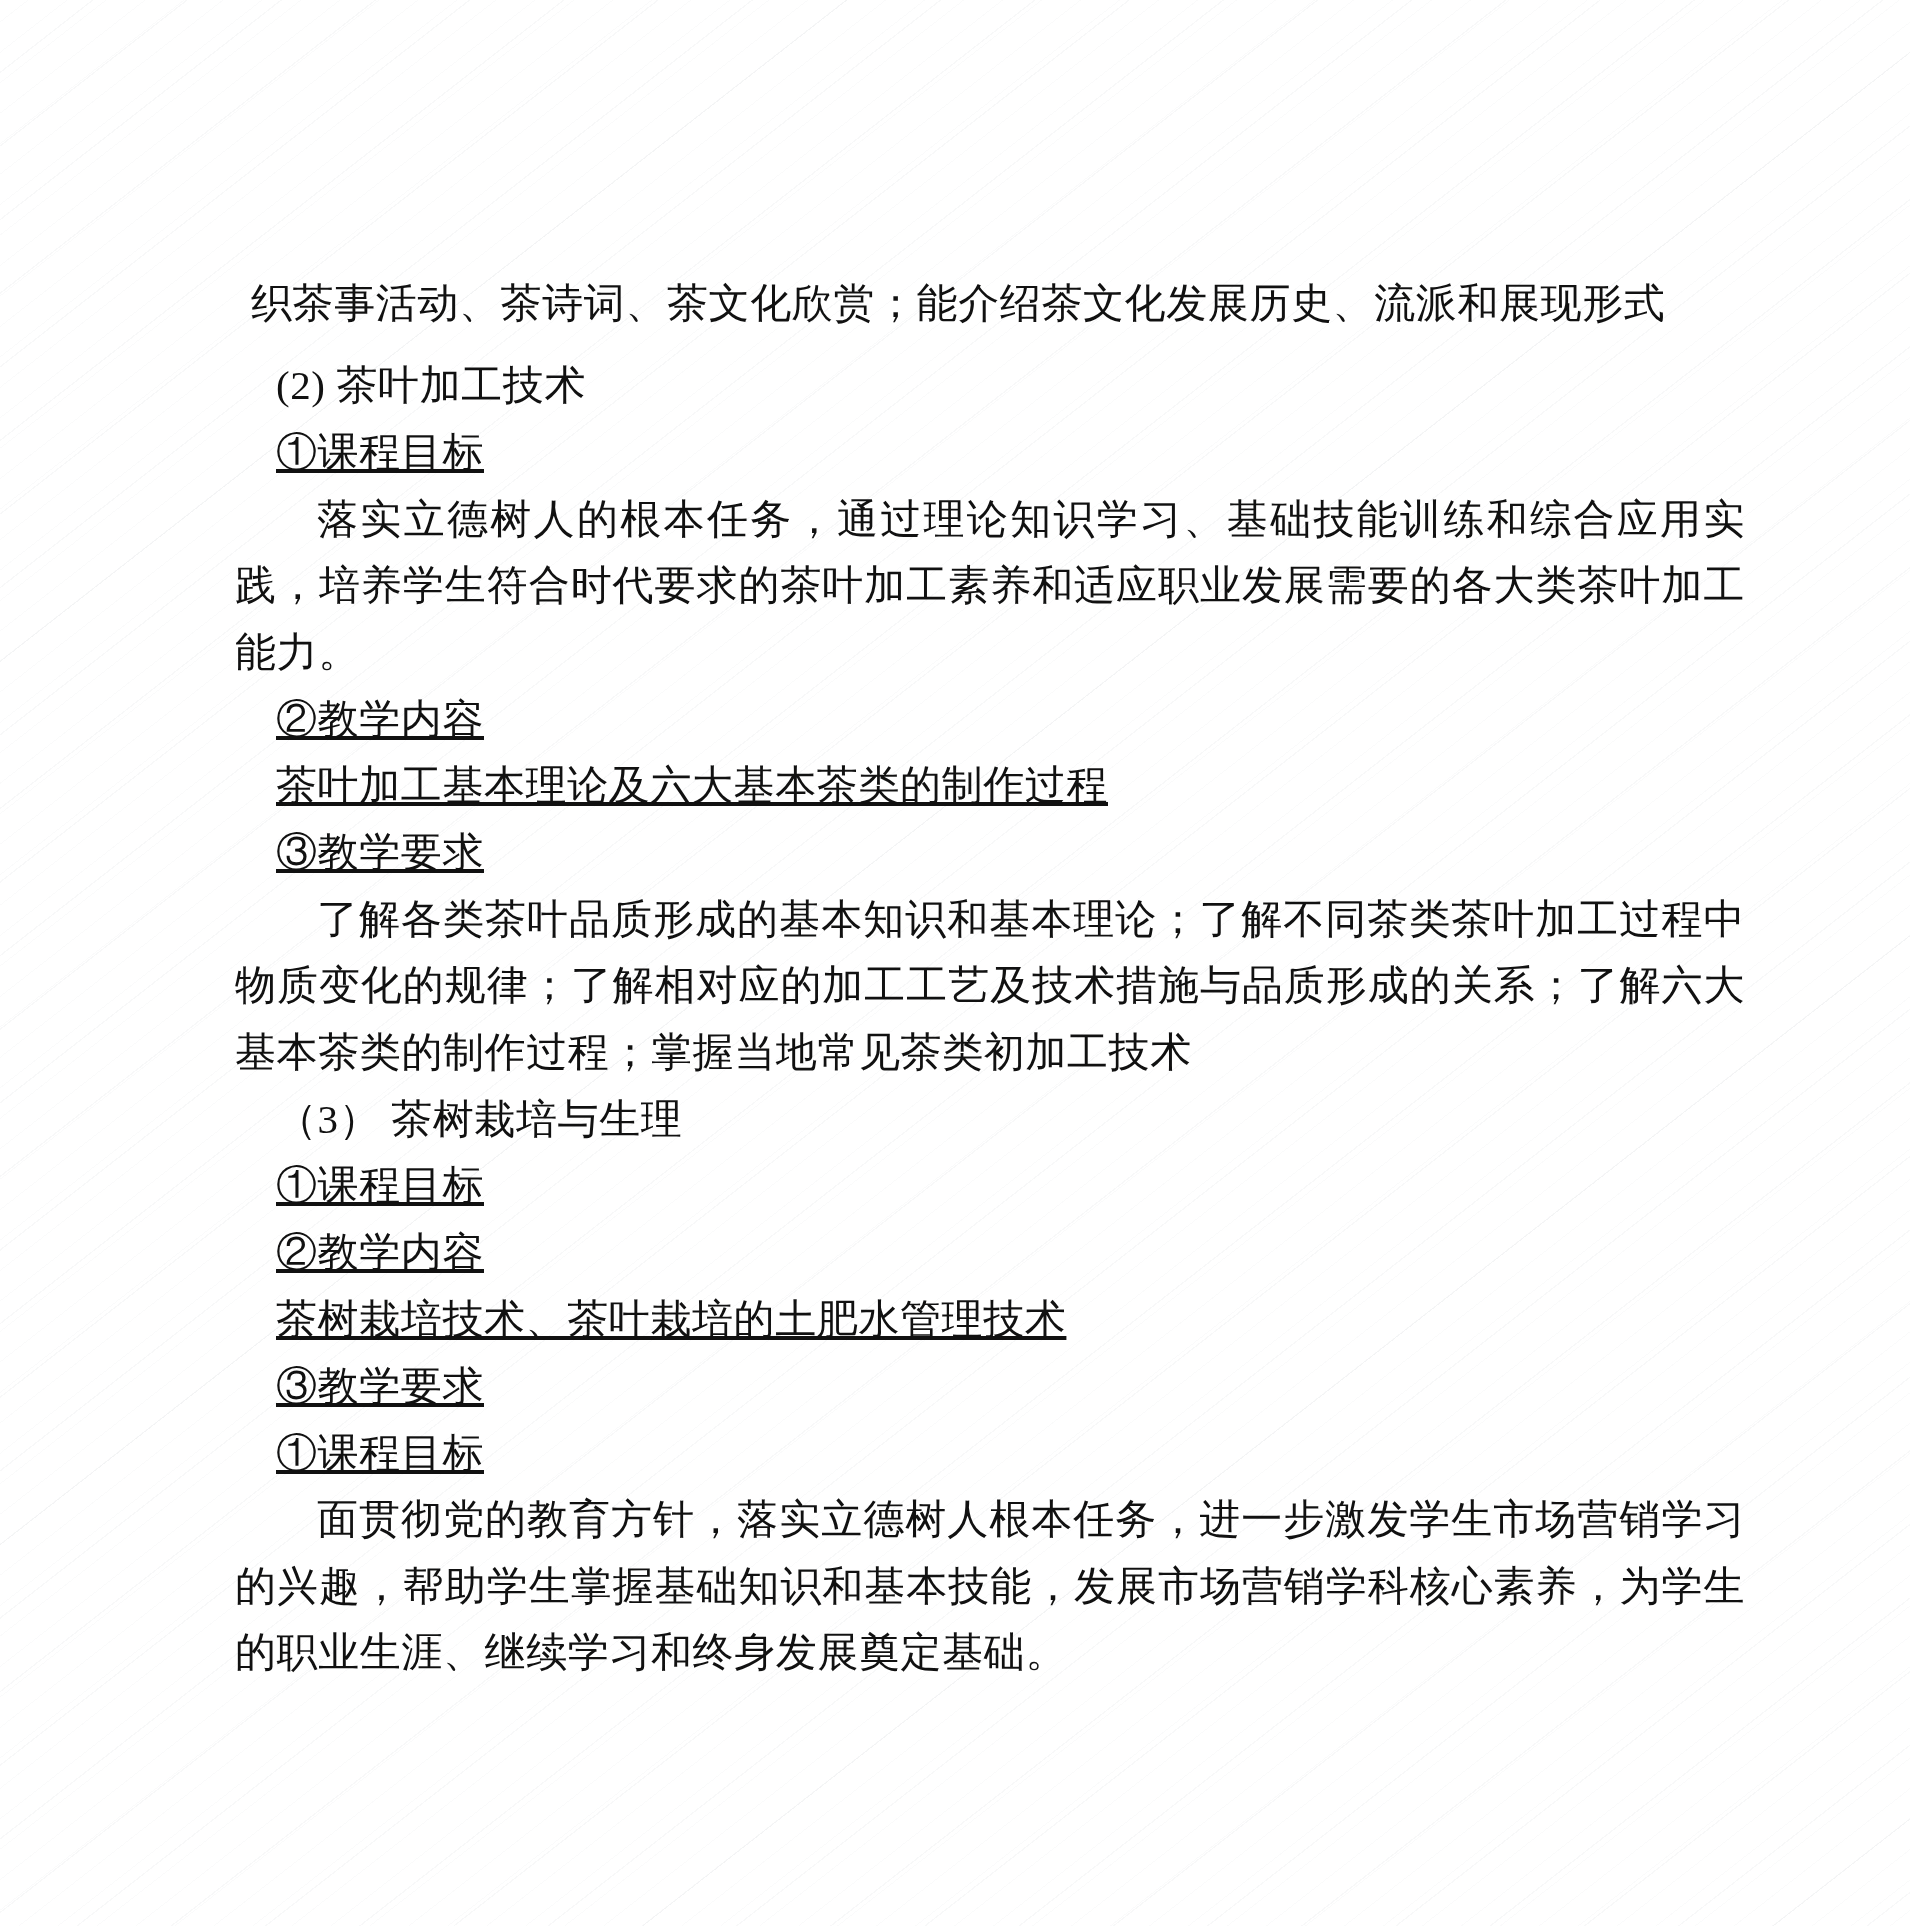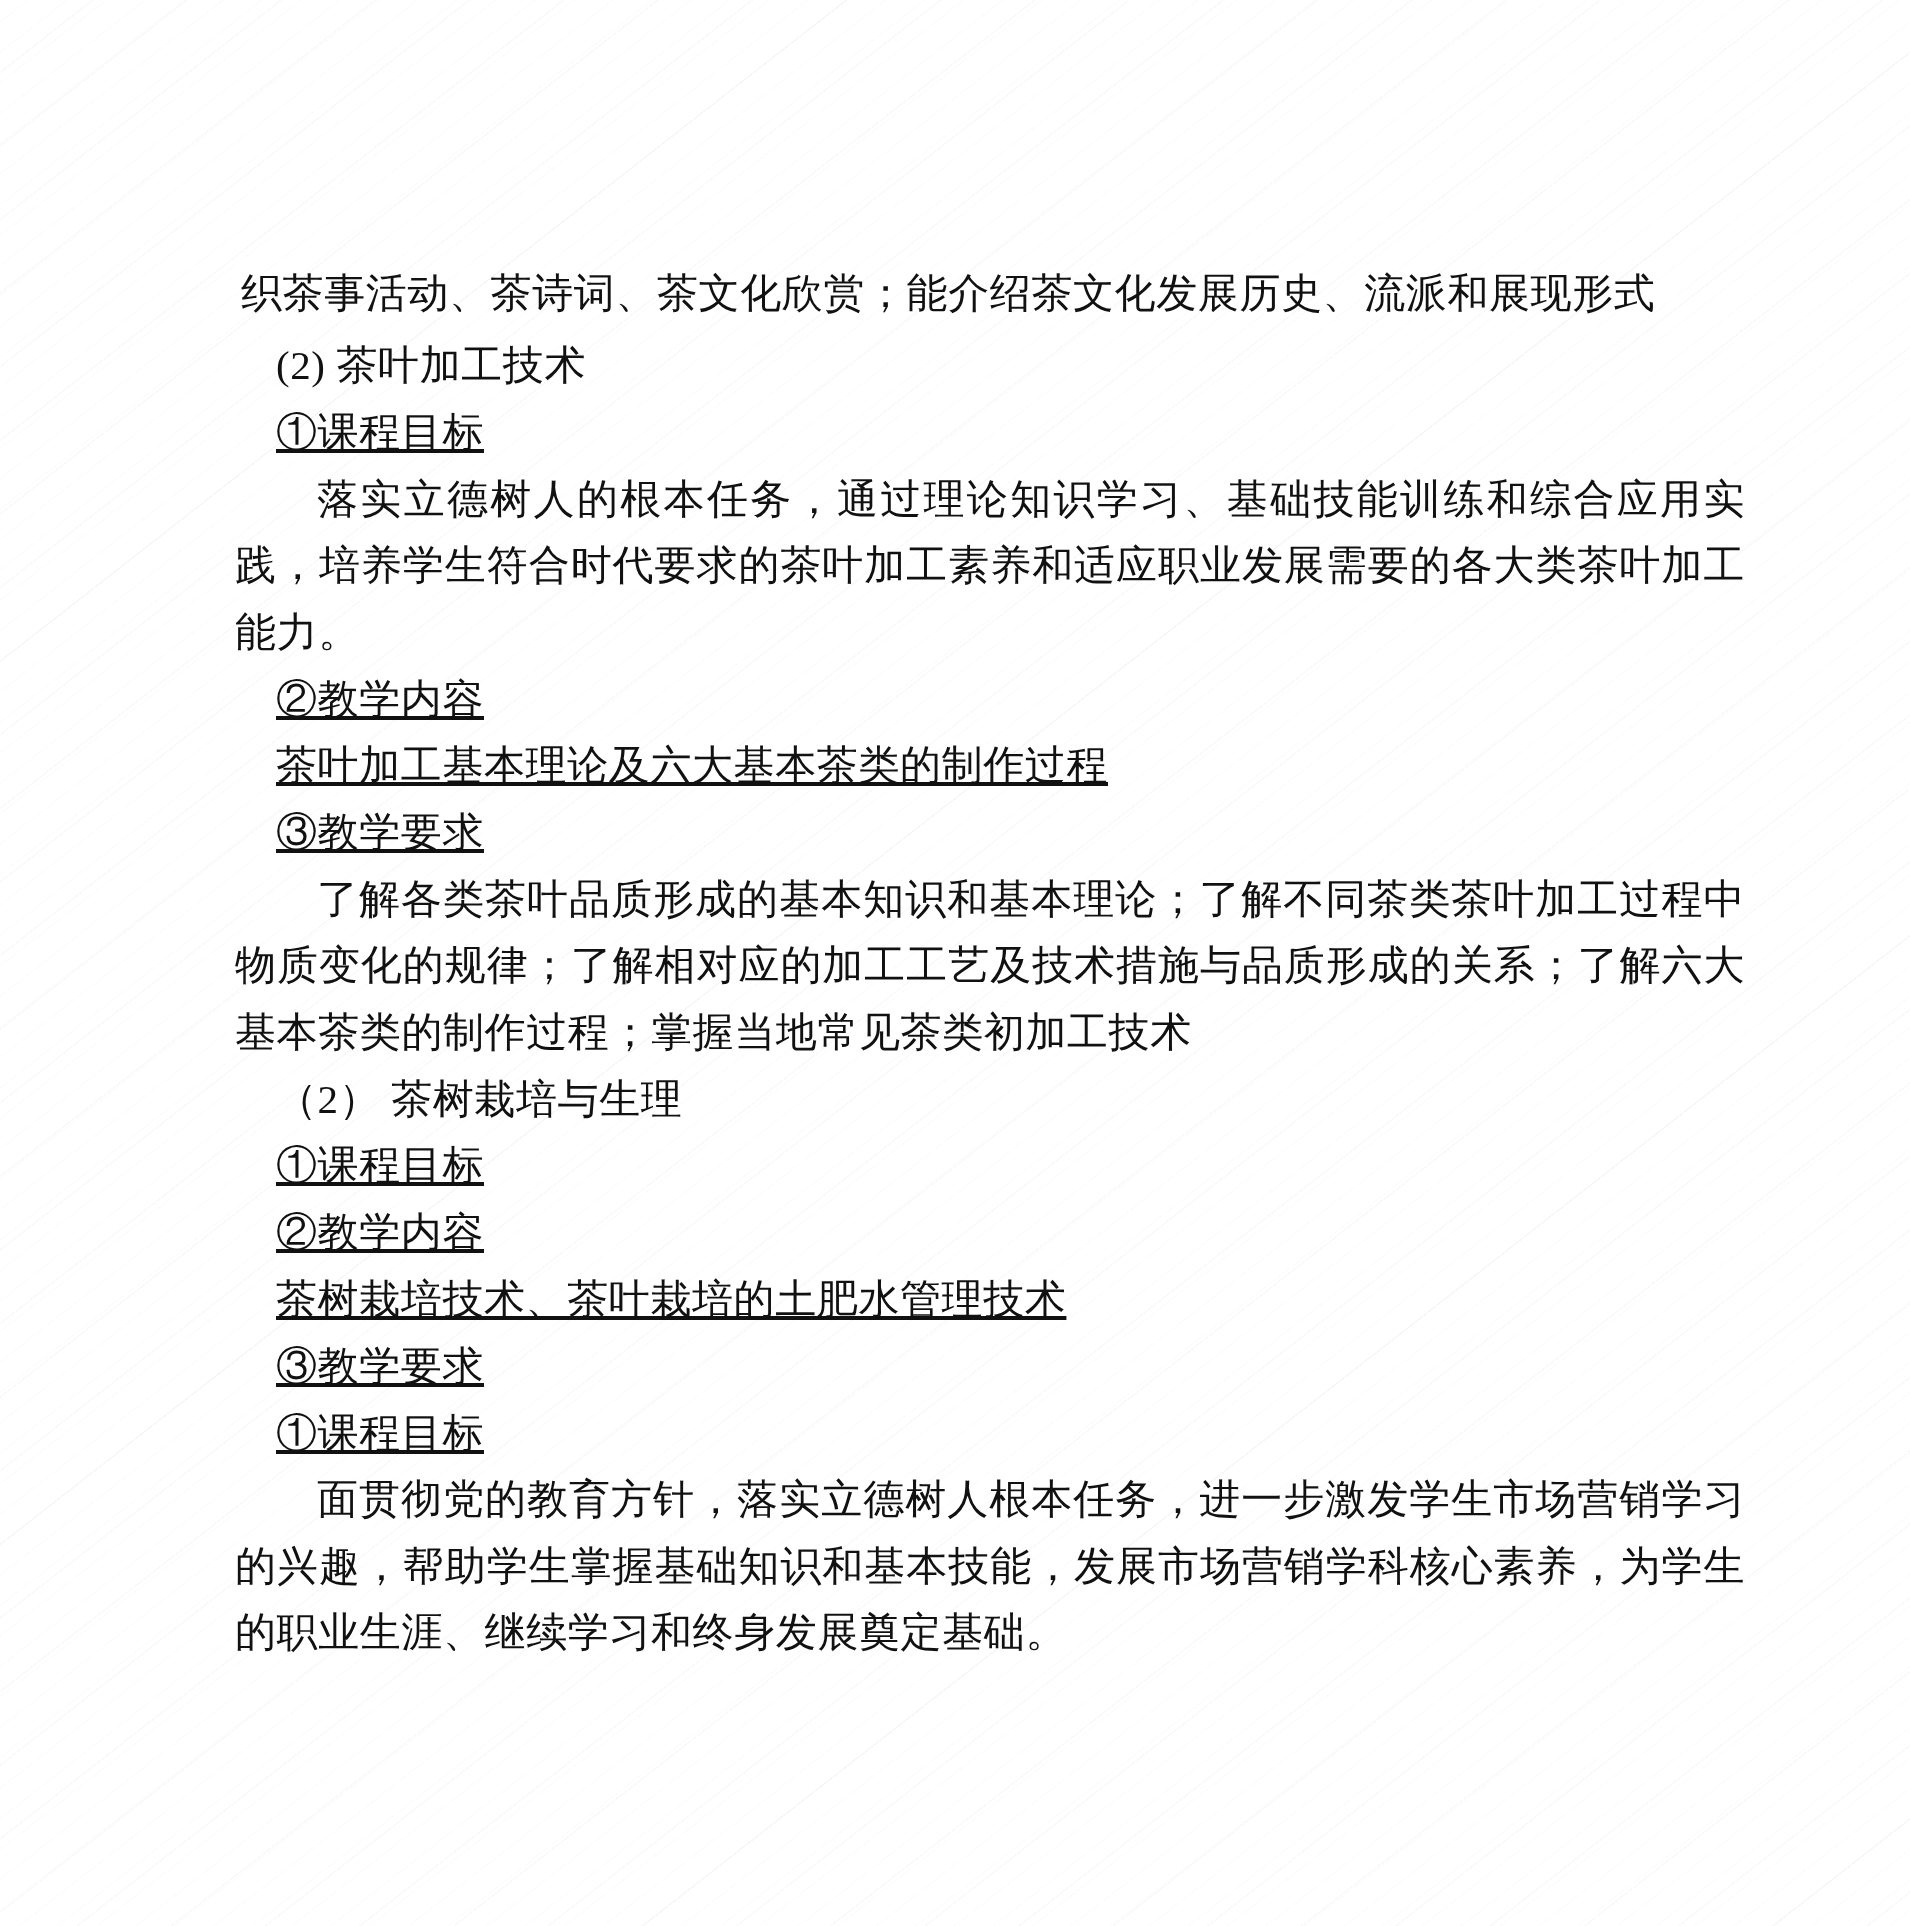--- a/index.html
+++ b/index.html
@@ -57,21 +57,21 @@
     text-indent: 2em;
   }
   p.indent-heading {
     text-indent: 1em;
   }
   p.indent-sub {
     text-indent: 1em;
     text-decoration: underline;
   }
   p.tight {
-    margin: 6px;
+    margin: 16px;
   }
 </style>
 </head>
 <body>
 
 <div class="page-texture"></div>
 
 <div class="page">
   <div class="doc-body">
 
@@ -84,21 +84,21 @@
     <p class="para indent">落实立德树人的根本任务，通过理论知识学习、基础技能训练和综合应用实践，培养学生符合时代要求的茶叶加工素养和适应职业发展需要的各大类茶叶加工能力。</p>
 
     <p class="para indent-sub">②教学内容</p>
 
     <p class="para indent-sub">茶叶加工基本理论及六大基本茶类的制作过程</p>
 
     <p class="para indent-sub">③教学要求</p>
 
     <p class="para indent">了解各类茶叶品质形成的基本知识和基本理论；了解不同茶类茶叶加工过程中物质变化的规律；了解相对应的加工工艺及技术措施与品质形成的关系；了解六大基本茶类的制作过程；掌握当地常见茶类初加工技术</p>
 
-    <p class="para indent-heading">（2） 茶树栽培与生理</p>
+    <p class="para indent-heading">（3） 茶树栽培与生理</p>
 
     <p class="para indent-sub">①课程目标</p>
 
 
     <p class="para indent-sub">②教学内容</p>
 
     <p class="para indent-sub">茶树栽培技术、茶叶栽培的土肥水管理技术</p>
 
     <p class="para indent-sub">③教学要求</p>
 

